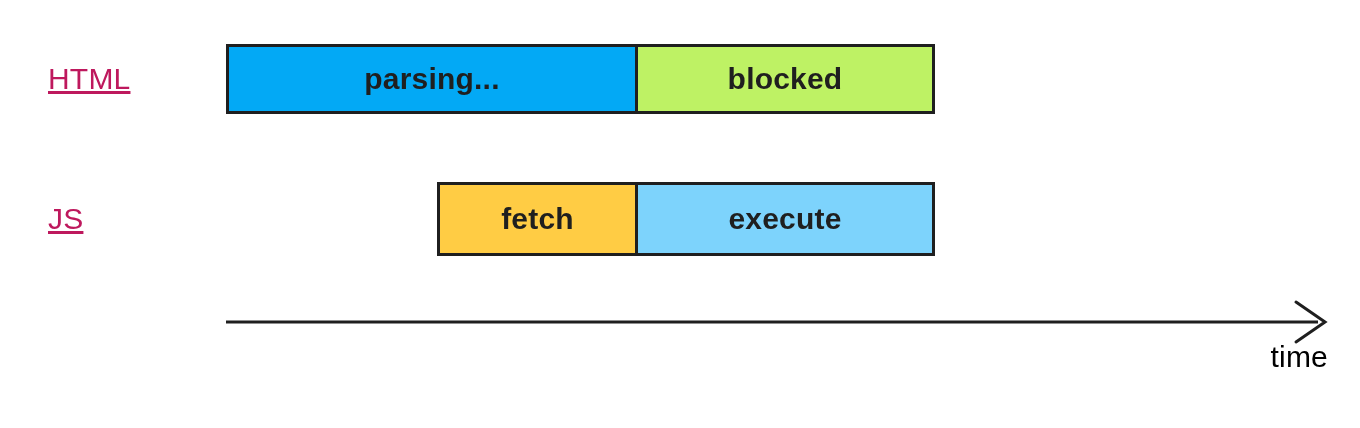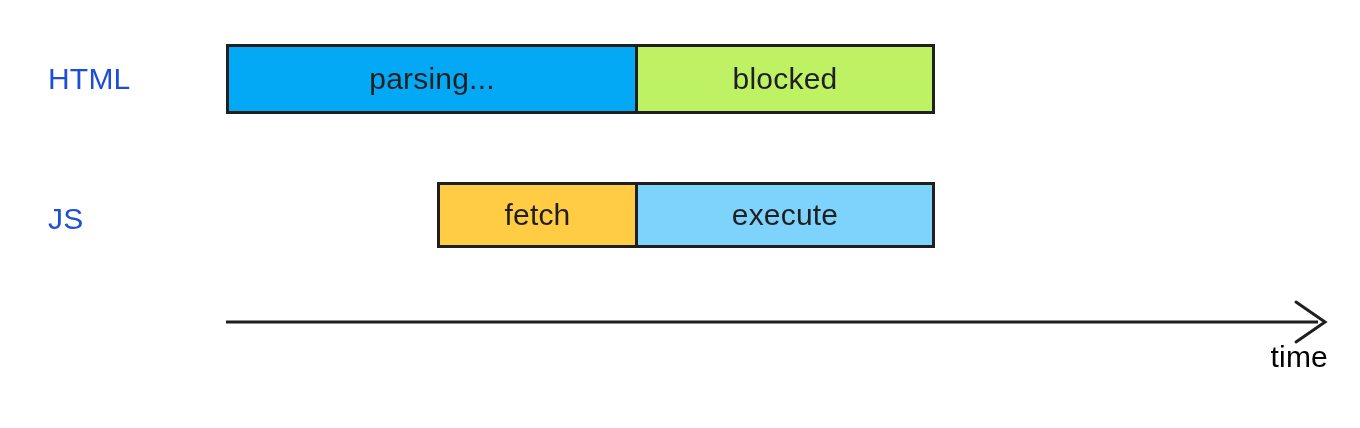--- a/index.html
+++ b/index.html
@@ -16,56 +16,58 @@
     height: 428px;
     background: #ffffff;
     overflow: hidden;
   }
 
   
   .row-label {
     position: absolute;
     font-size: 30px;
     line-height: 1;
-    color: #1d4ed8;
+    color: #be185d;
     letter-spacing: 0.2px;
     white-space: nowrap;
+    text-decoration: underline;
   }
   .row-label.html-label { left: 48px; top: 64px; }
   .row-label.js-label   { left: 48px; top: 204px; }
 
   
   .track {
     position: absolute;
     display: flex;
     box-sizing: border-box;
   }
   .track.html-track {
     left: 226px;
     top: 44px;
     width: 942px;
     height: 70px;
   }
   .track.js-track {
     left: 437px;
     top: 182px;
     width: 501px;
-    height: 66px;
+    height: 74px;
   }
 
   .seg {
     box-sizing: border-box;
     border: 3px solid #1f1f1f;
     display: flex;
     align-items: center;
     justify-content: center;
     font-size: 30px;
     color: #1f1f1f;
     white-space: nowrap;
     letter-spacing: 0.2px;
+    font-weight: bold;
   }
   
   .seg + .seg { border-left-width: 3px; margin-left: -3px; }
 
   .seg-parsing  { flex: 0 0 412px; background: #03a9f5; }
   .seg-blocked  { flex: 0 0 300px; background: #bef264; }
   .seg-parsing2 { flex: 0 0 230px; background: #03a9f5; }
 
   .seg-fetch    { flex: 0 0 201px; background: #ffcc44; }
   .seg-execute  { flex: 0 0 300px; background: #7dd3fc; }

